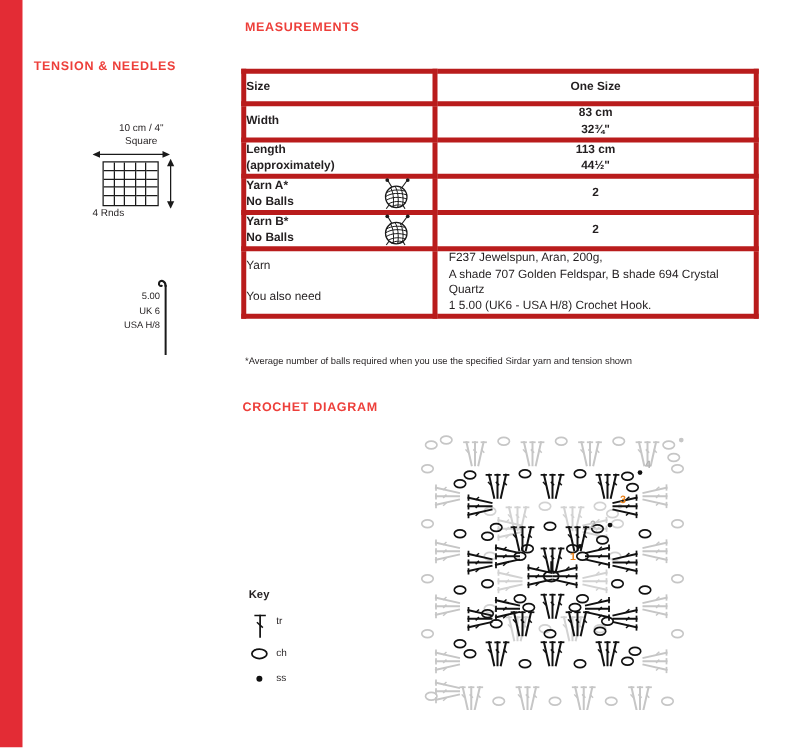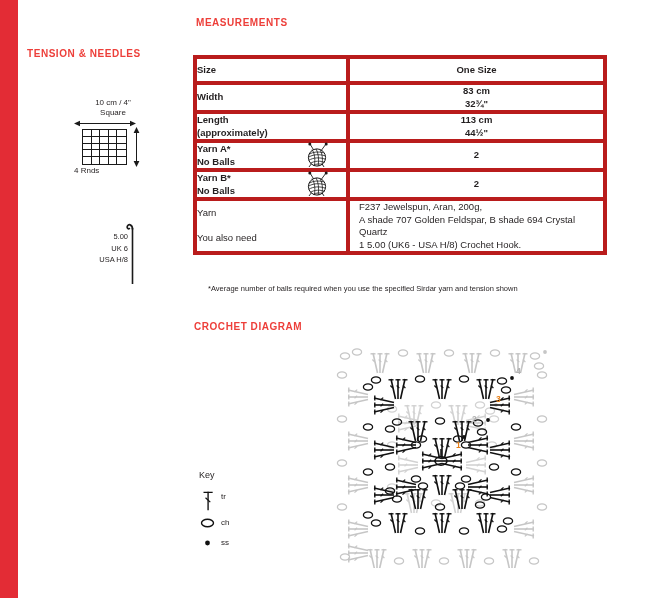--- a/index.html
+++ b/index.html
@@ -165,21 +165,21 @@
   .yarn-icon {
     position: absolute;
     right: 14px;
     top: 50%;
     transform: translateY(-50%);
     width: 30px;
     height: 28px;
   }
   .footnote {
     position: absolute;
-    left: 208px;
+    left: 196px;
     top: 284px;
     font-size: 7.5px;
     color: #231f20;
     white-space: nowrap;
   }
 
   
   .diagram-wrap {
     position: absolute;
     left: 330px;
@@ -191,21 +191,21 @@
 
   
   .key-block {
     position: absolute;
     left: 199px;
     top: 470px;
     width: 90px;
   }
   .key-title {
     font-size: 9px;
-    font-weight: normal;
+    font-weight: bold;
     color: #231f20;
     margin-bottom: 10px;
   }
   .key-row {
     position: relative;
     height: 24px;
     font-size: 8px;
     color: #231f20;
   }
   .key-row .sym {

